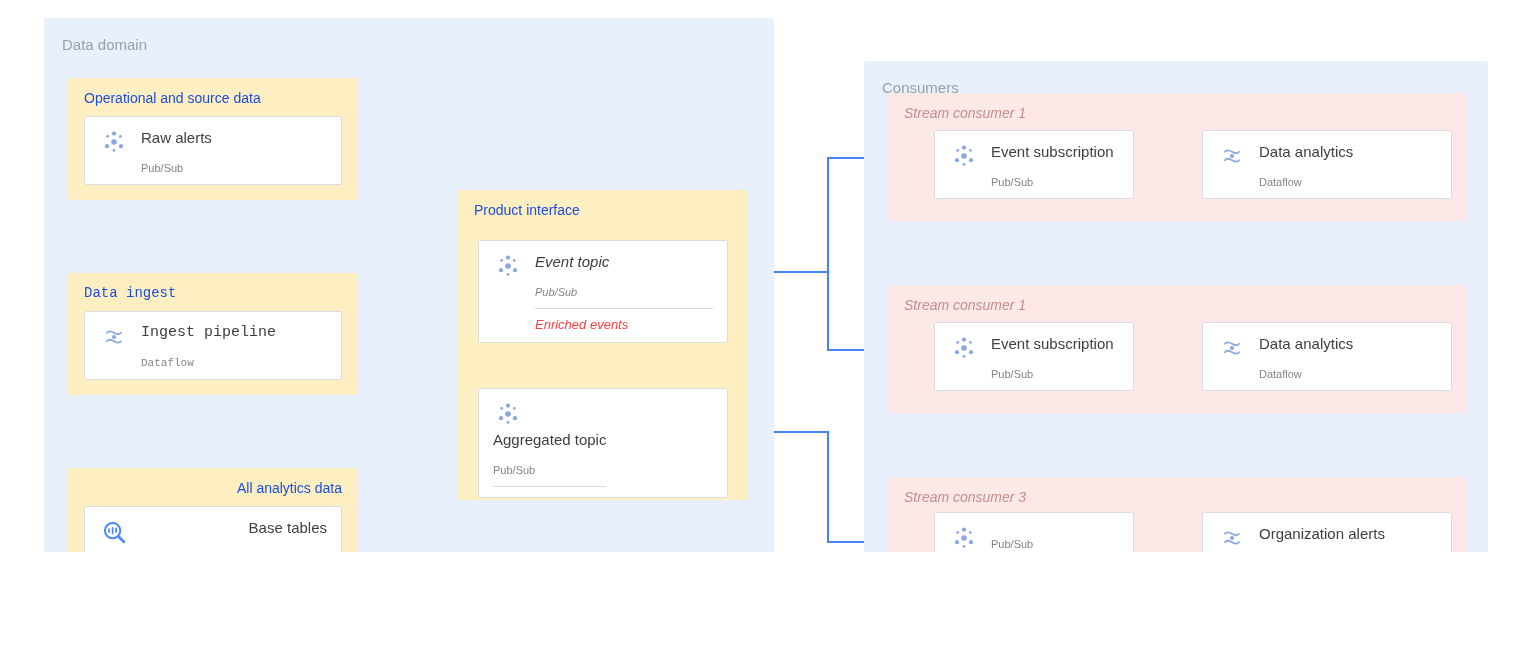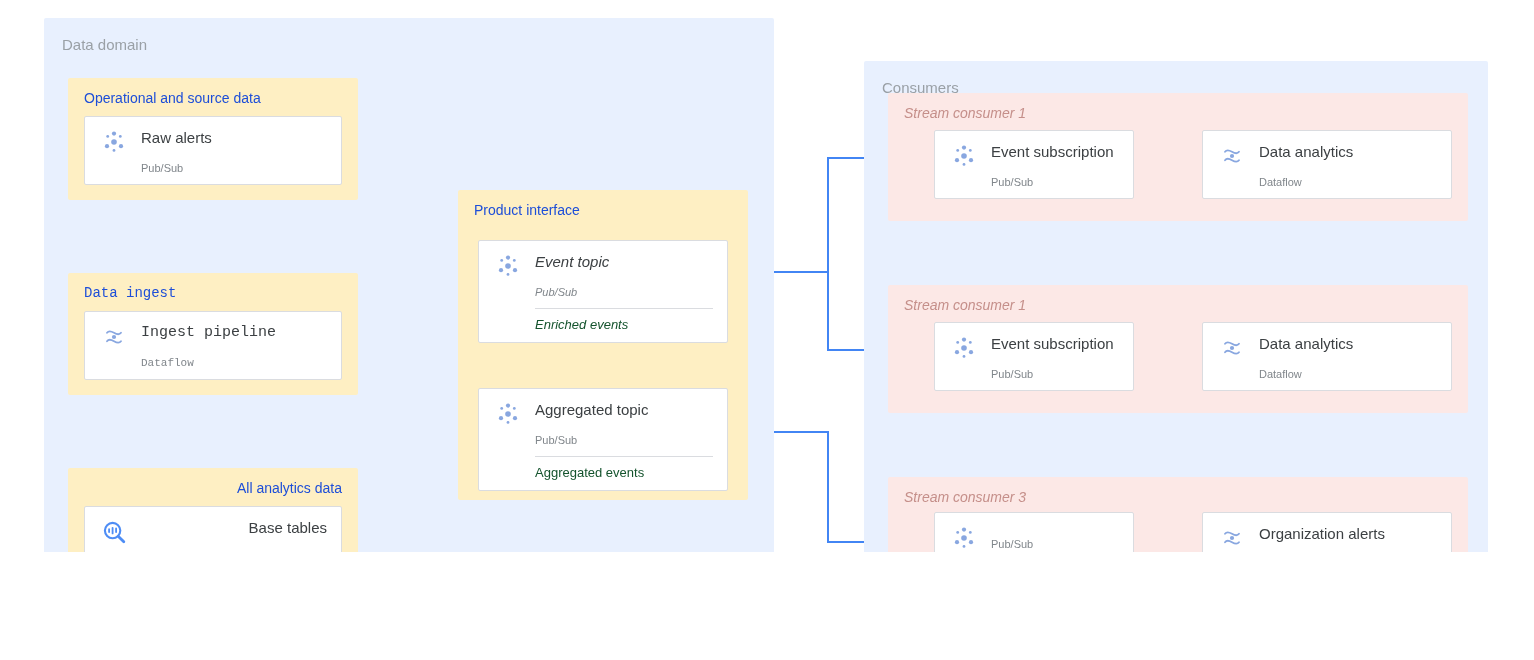--- a/index.html
+++ b/index.html
@@ -84,21 +84,21 @@
     font-size: 11px;
     color: #80868b;
     margin-top: 15px;
   }
   .detail-divider {
     border-top: 1px solid #dadce0;
     margin-top: 10px;
   }
   .detail-text {
     font-size: 13px;
-    color: #14532d;
+    color: #ef4444;
     padding-top: 8px;
   }
   svg.icon { width: 28px; height: 28px; display:block; }
 </style>
 </head>
 <body>
 
 <div class="canvas">
 
   <svg class="connectors">
@@ -219,39 +219,38 @@
         </svg>
     </div>
     <div class="txt">
       <div class="ttl">Event topic</div>
       <div class="sub">Pub/Sub</div>
       <div class="detail-divider"></div>
       <div class="detail-text">Enriched events</div>
     </div>
   </div>
 
-  <div class="node node-abs" style="left:478px; top:388px; width:250px;">
+  <div class="node node-abs" style="left:478px; top:388px; width:250px;flex-direction:column;">
     <div class="icon-wrap">
       <svg class="icon" viewBox="0 0 40 40">
           <g fill="#89a7e0">
             <circle cx="20" cy="20" r="4"></circle>
             <circle cx="20" cy="8" r="3"></circle>
             <circle cx="10" cy="26" r="3"></circle>
             <circle cx="30" cy="26" r="3"></circle>
             <circle cx="11" cy="12" r="2"></circle>
             <circle cx="29" cy="12" r="2"></circle>
             <circle cx="20" cy="32" r="2"></circle>
           </g>
         </svg>
     </div>
     <div class="txt">
       <div class="ttl">Aggregated topic</div>
       <div class="sub">Pub/Sub</div>
       <div class="detail-divider"></div>
-      <div class="detail-text">Aggregated events</div>
     </div>
   </div>
 
   <div class="group pink" style="left:888px; top:93px; width:580px; height:128px;">
     <div class="group-title">Stream consumer 1</div>
   </div>
   <div class="node node-abs" style="left:934px; top:130px; width:200px;">
     <div class="icon-wrap">
       <svg class="icon" viewBox="0 0 40 40">
           <g fill="#89a7e0">

